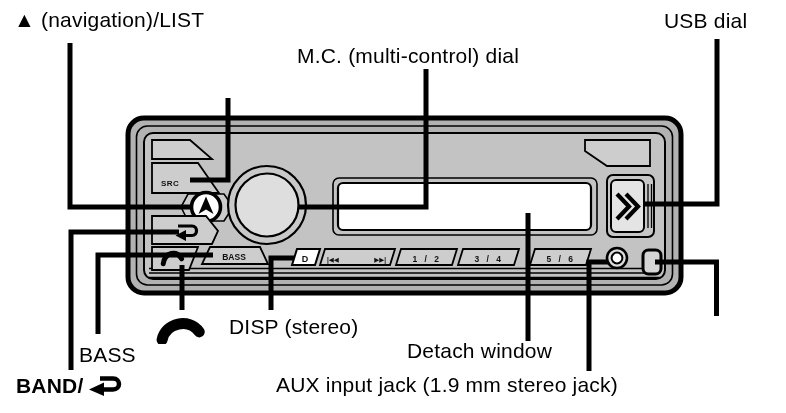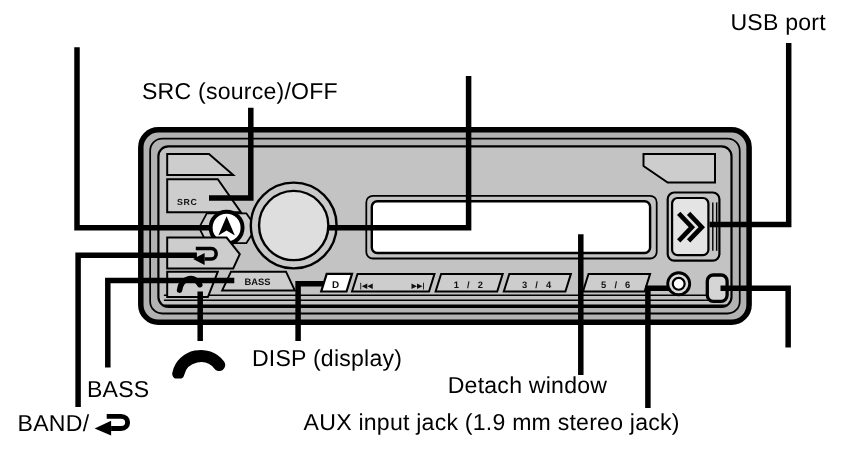--- a/index.html
+++ b/index.html
@@ -5,21 +5,21 @@
   html,body{margin:0;padding:0;background:#fff;}
   .stage{
     position:relative;width:786px;height:413px;overflow:hidden;
     font-family:"Liberation Sans", sans-serif;background:#fff;
   }
   .device-svg{position:absolute;left:0;top:0;}
   .callout{
     position:absolute;color:#000;font-size:21px;line-height:22px;
     white-space:nowrap;letter-spacing:0.2px;
   }
-  .callout.flex{display:flex;align-items:center;gap:1px;}
+  .callout.flex{display:flex;align-items:center;gap:1px;font-weight:bold;}
   .svgtext{font-family:"Liberation Sans","DejaVu Sans",sans-serif;fill:#111;}
 </style>
 </head>
 <body>
 
 <div class="stage">
 
   <svg class="device-svg" width="786" height="413" viewBox="0 0 786 413">
 
     <g>
@@ -120,31 +120,32 @@
       <path d="M179,232 H71 V370"></path>
       <path d="M213,255 H98 V334"></path>
       <path d="M182,265 V310"></path>
       <path d="M294,258 H271 V310"></path>
       <path d="M528,213 V341"></path>
       <path d="M608,262 H589 V371"></path>
       <path d="M655,262 H716.5 V316"></path>
     </g>
   </svg>
 
-
-  <div class="callout" style="left:129px;top:73px">SRC (source)/OFF</div>
+  <div class="callout" style="left:14px;top:9px">▲ (navigation)/LIST</div>
 
 
-  <div class="callout" style="left:664px;top:10px">USB port</div>
+  <div class="callout" style="left:297px;top:45px">M.C. (multi-control) dial</div>
+
+  <div class="callout" style="left:664px;top:10px">USB dial</div>
 
   <svg class="callout" style="left:150px;top:314px" width="58" height="30" viewBox="0 0 58 30">
     <path d="M10,22 C17,6 41,6 48,22" fill="none" stroke="#000" stroke-width="11" stroke-linecap="round" transform="rotate(-12 29 14)"></path>
   </svg>
 
-  <div class="callout" style="left:229px;top:316px">DISP (display)</div>
+  <div class="callout" style="left:229px;top:316px">DISP (stereo)</div>
 
   <div class="callout" style="left:79px;top:344px">BASS</div>
 
   <div class="callout flex" style="left:16px;top:374px">
     <span>BAND/</span>
     <svg width="40" height="23" viewBox="0 0 40 23">
       <path d="M15,4.5 H28 C36,4.5 36,15.5 28,15.5 H19" fill="none" stroke="#000" stroke-width="4.5"></path>
       <polygon points="19,8.5 19,22 4,15.5" fill="#000"></polygon>
     </svg>
   </div>

